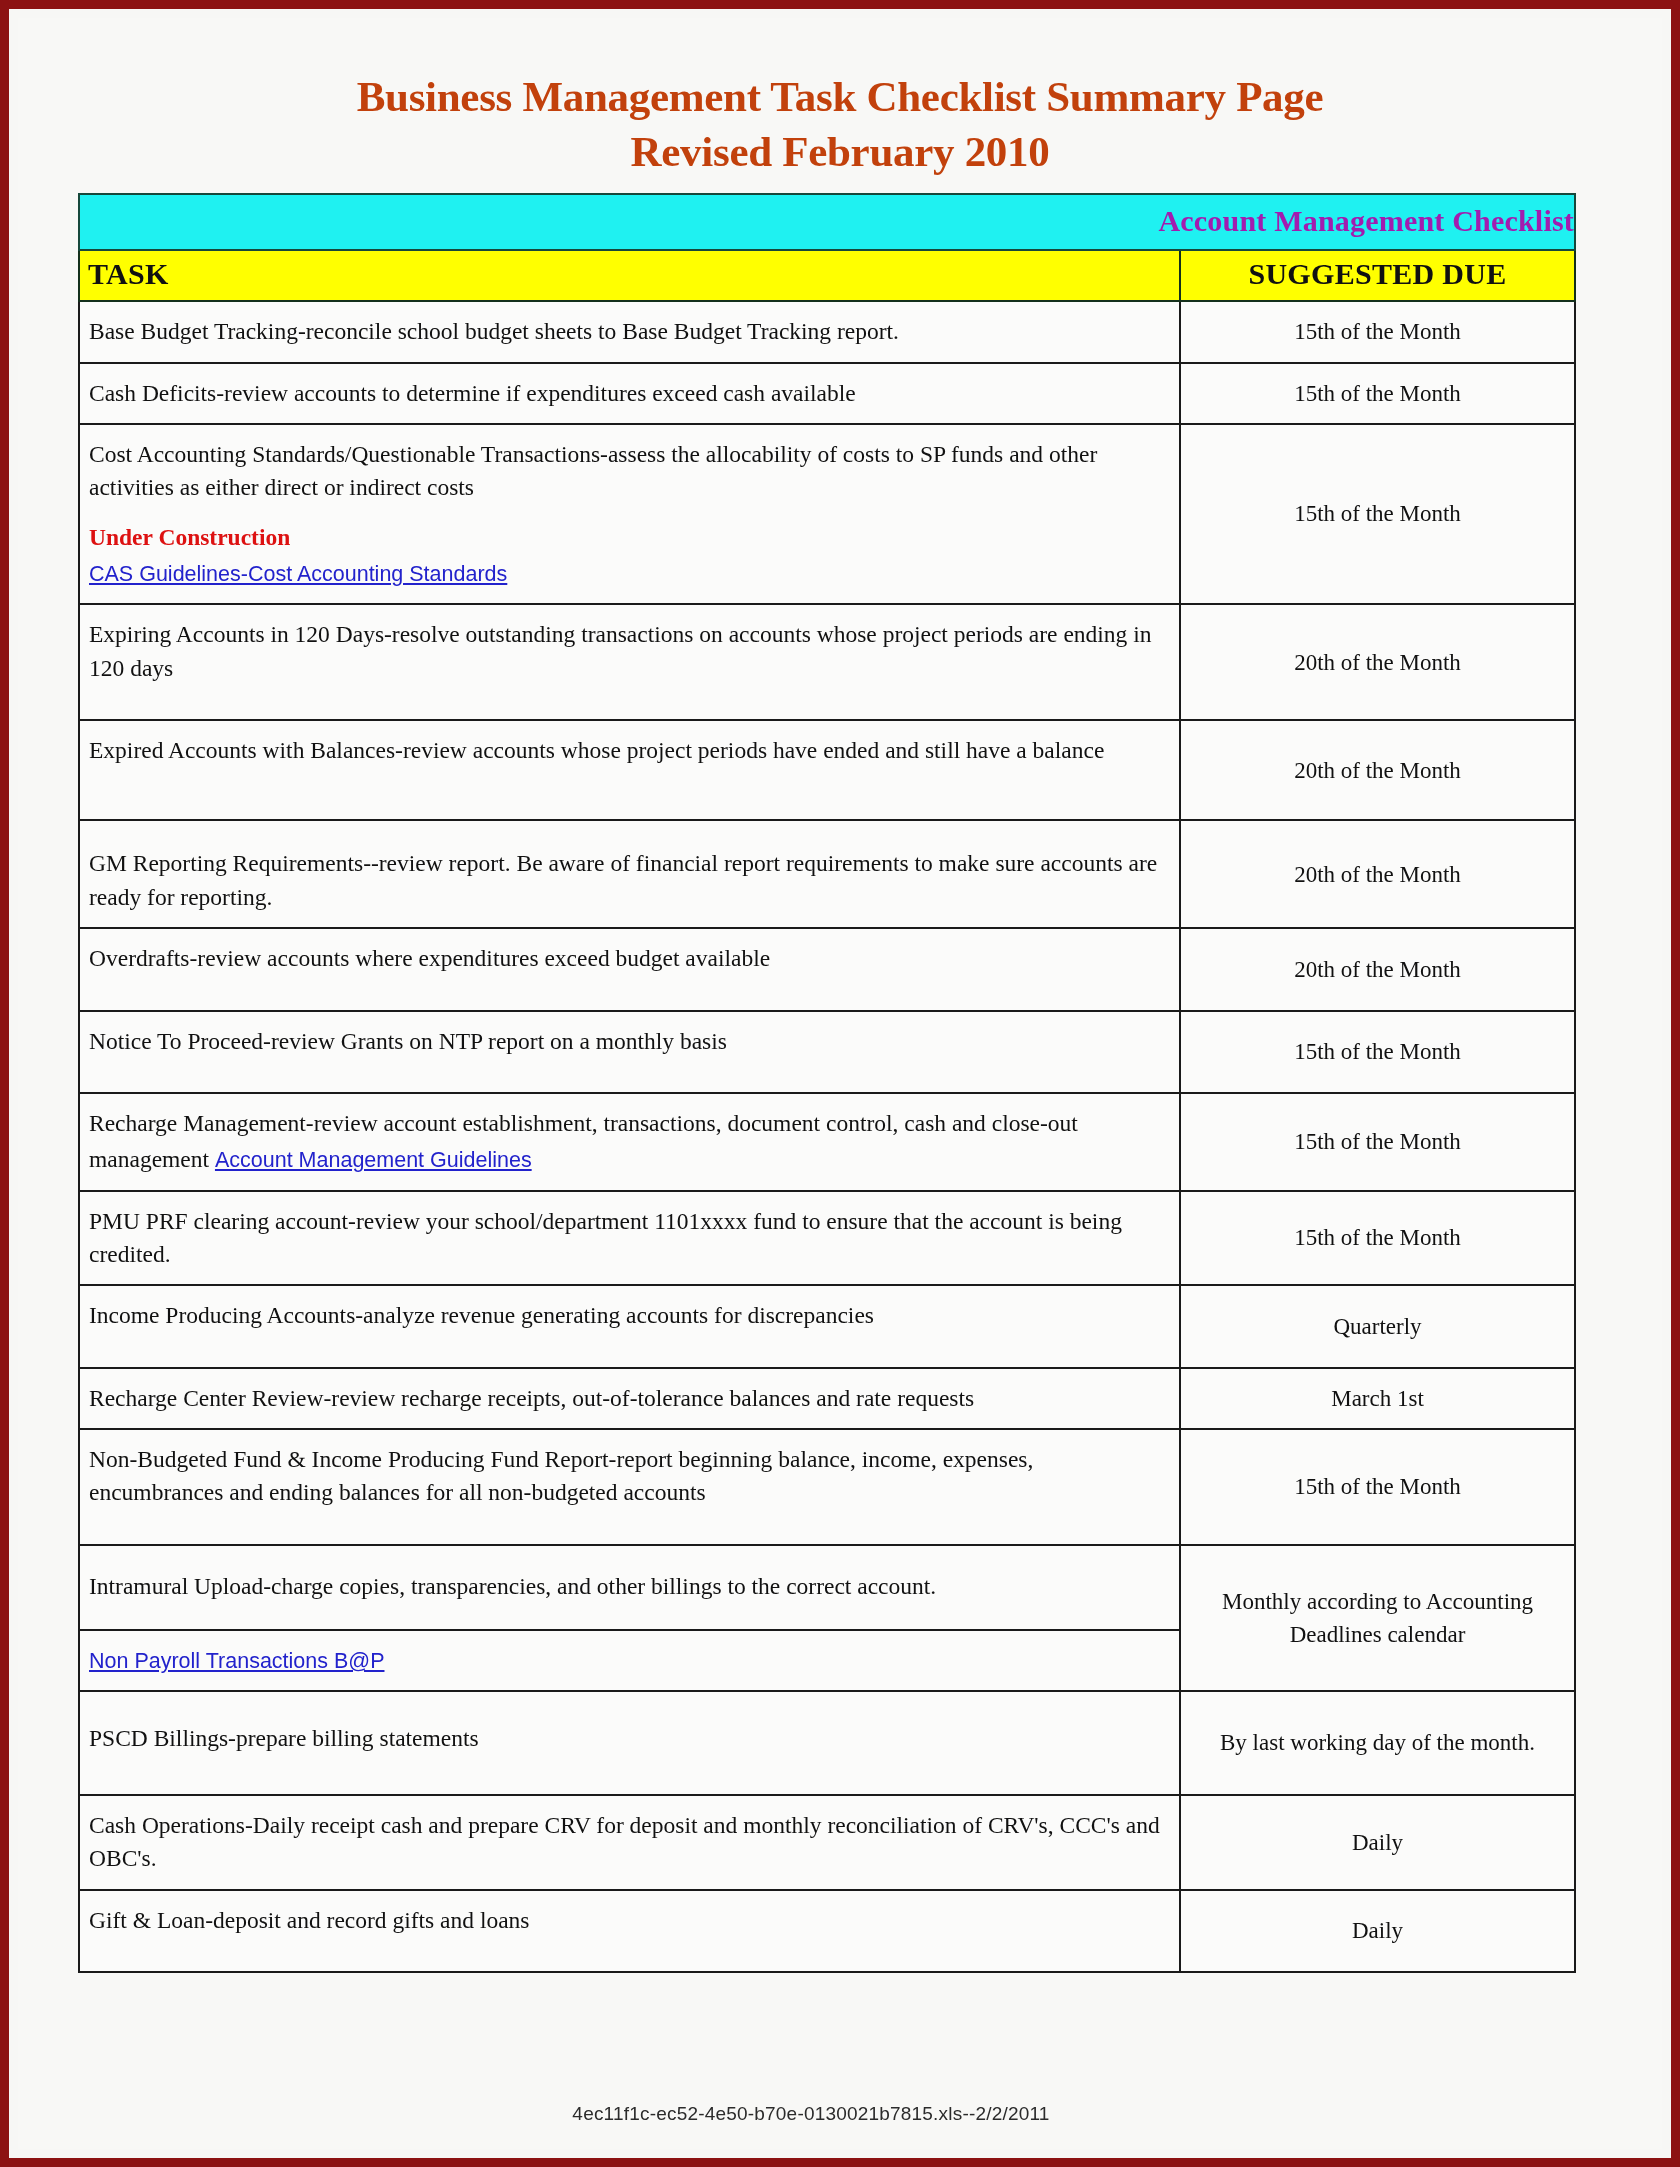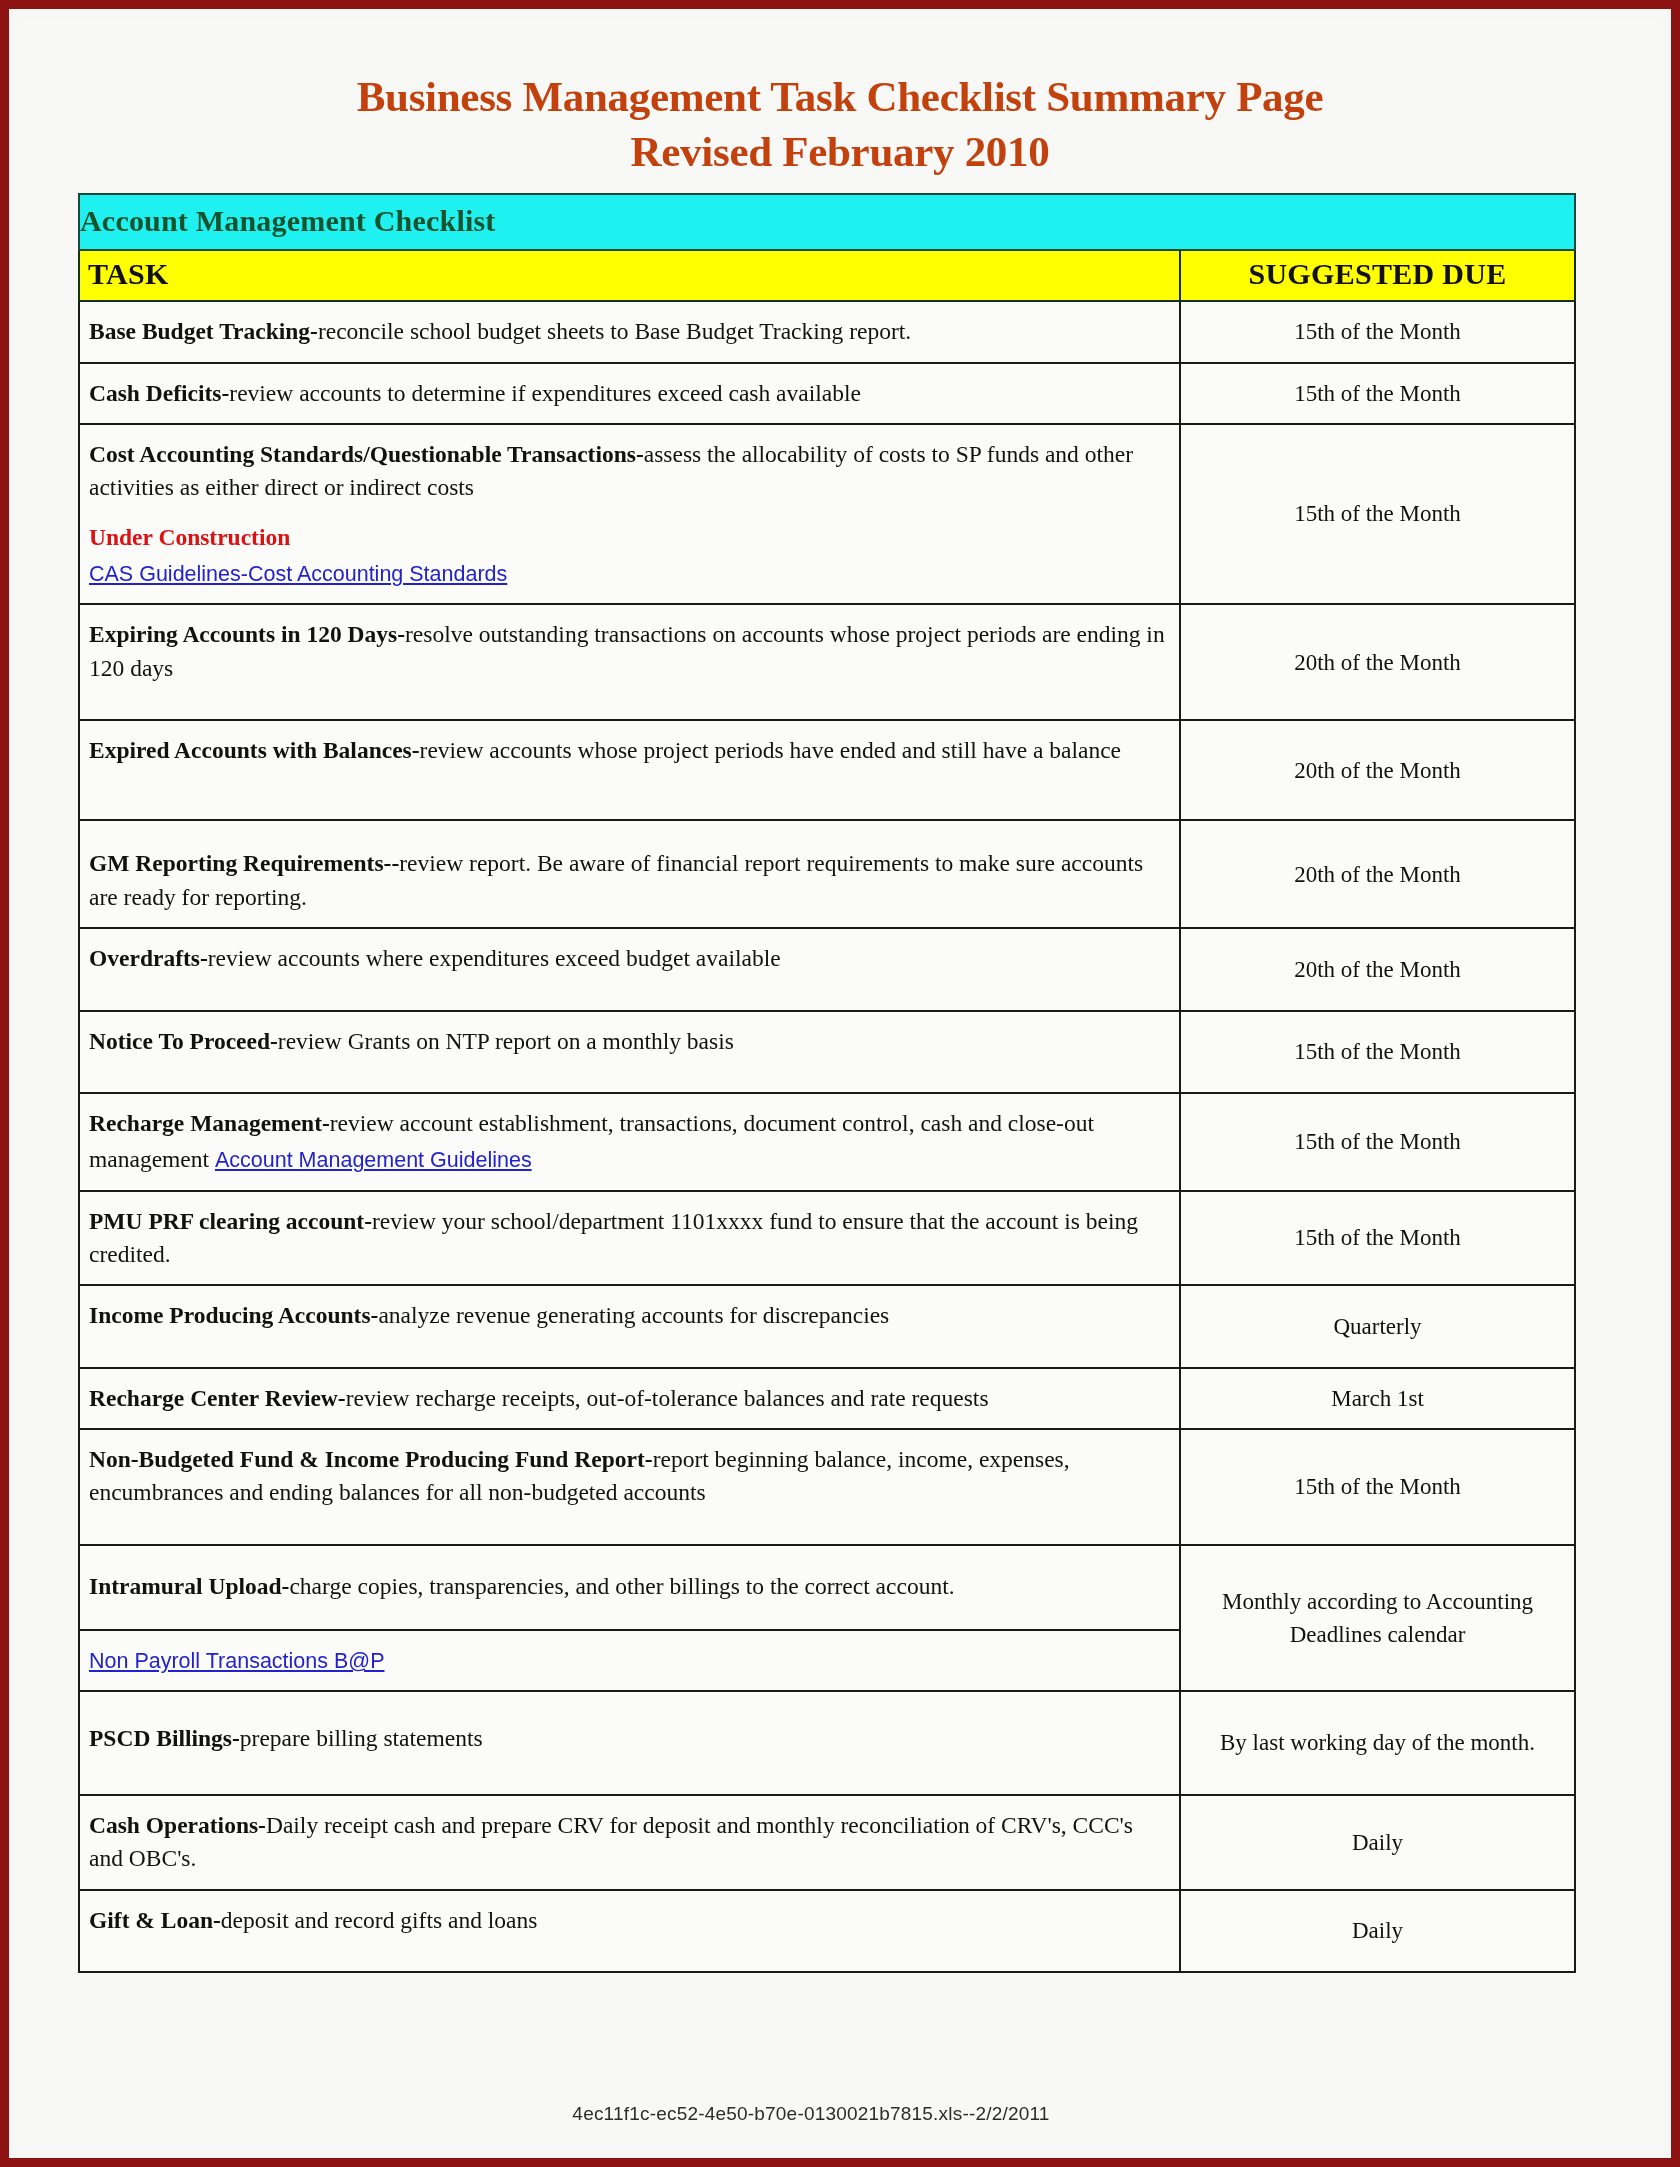--- a/index.html
+++ b/index.html
@@ -54,24 +54,24 @@
     table-layout: fixed;
     background: #fbfbfa;
   }
   table.checklist col.c-task  { width: 1101px; }
   table.checklist col.c-due   { width: 395px; }
 
   
   tr.banner-cyan td {
     background: #1ff1f1;
     border: 2px solid #16483b;
-    text-align: left;
+    text-align: right;
     font-weight: bold;
     font-size: 30px;
-    color: #14532d;
+    color: #a21caf;
     padding: 9px 0 11px 0;
     letter-spacing: 0.2px;
   }
   tr.banner-yellow td {
     background: #ffff00;
     border: 2px solid #14301c;
     font-weight: bold;
     font-size: 30px;
     color: #111;
     padding: 6px 0 9px 0;
@@ -98,21 +98,21 @@
     text-align: left;
   }
   table.checklist td.due {
     vertical-align: middle;
     text-align: center;
     font-size: 23px;
     line-height: 1.45;
     color: #111;
     padding: 6px 12px;
   }
-  .t-bold { font-weight: bold; }
+  .t-bold { font-weight: normal; }
   .note-red {
     display: block;
     color: #dd1111;
     font-weight: bold;
     font-size: 23.5px;
     margin-top: 16px;
   }
   .link {
     display: inline-block;
     color: #2222cc;

